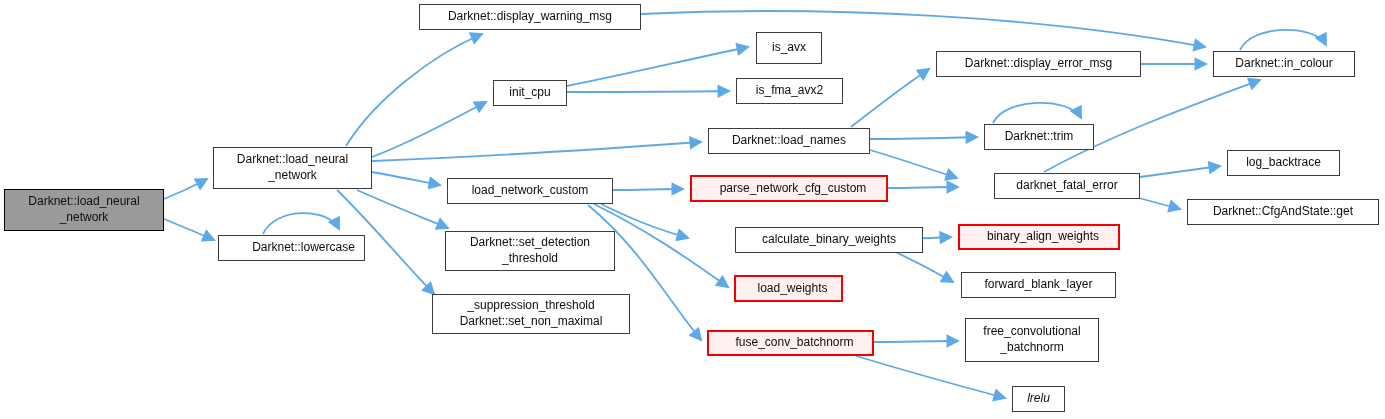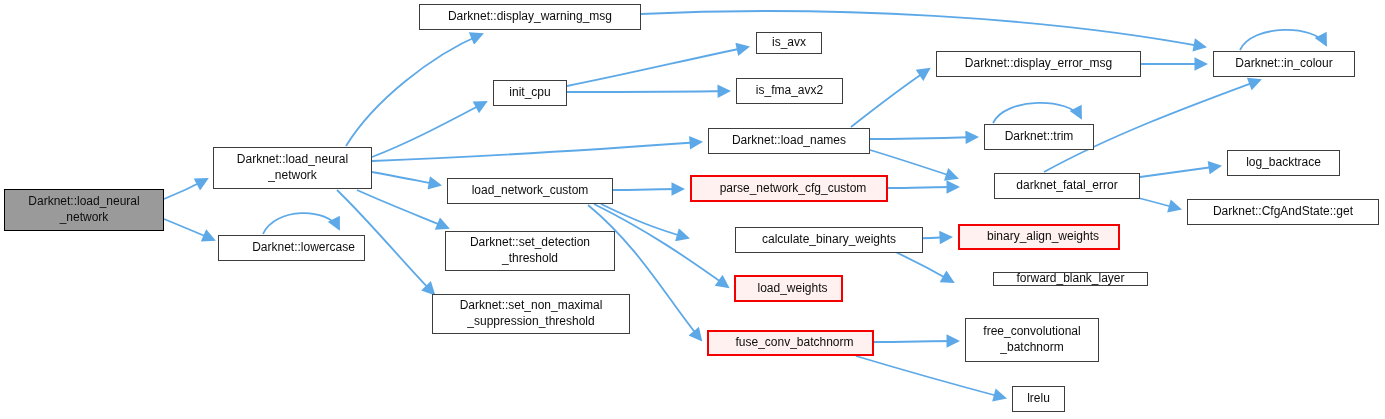--- a/index.html
+++ b/index.html
@@ -84,43 +84,43 @@
         <span>Darknet::load_neural</span>
         <span>_network</span>
       </div>
       <div class="node" style="left: 213px; top: 147px; width: 159px; height: 42px;">
         <span>Darknet::load_neural</span>
         <span>_network</span>
       </div>
       <div class="node" style="left: 218px; top: 235px; width: 147px; height: 26px; padding-left: 24px;">Darknet::lowercase</div>
       <div class="node" style="left: 419px; top: 4px; width: 222px; height: 26px;">Darknet::display_warning_msg</div>
       <div class="node" style="left: 493px; top: 80px; width: 74px; height: 26px;">init_cpu</div>
-      <div class="node" style="left: 756px; top: 32px; width: 66px; height: 22px;">is_avx</div>
+      <div class="node" style="left: 756px; top: 32px; width: 66px; height: 32px;">is_avx</div>
       <div class="node" style="left: 736px; top: 78px; width: 107px; height: 26px;">is_fma_avx2</div>
       <div class="node" style="left: 708px; top: 128px; width: 162px; height: 26px;">Darknet::load_names</div>
       <div class="node" style="left: 936px; top: 51px; width: 205px; height: 26px;">Darknet::display_error_msg</div>
       <div class="node" style="left: 1213px; top: 51px; width: 142px; height: 26px;">Darknet::in_colour</div>
       <div class="node" style="left: 984px; top: 124px; width: 110px; height: 26px;">Darknet::trim</div>
       <div class="node" style="left: 994px; top: 173px; width: 146px; height: 26px;">darknet_fatal_error</div>
       <div class="node" style="left: 1227px; top: 150px; width: 113px; height: 26px;">log_backtrace</div>
       <div class="node" style="left: 1187px; top: 199px; width: 192px; height: 26px;">Darknet::CfgAndState::get</div>
       <div class="node" style="left: 447px; top: 178px; width: 166px; height: 26px;">load_network_custom</div>
       <div class="node special" style="left: 690px; top: 175px; width: 198px; height: 27px;">parse_network_cfg_custom</div>
       <div class="node" style="left: 445px; top: 231px; width: 170px; height: 40px;">
         <span>Darknet::set_detection</span>
         <span>_threshold</span>
       </div>
       <div class="node" style="left: 432px; top: 294px; width: 198px; height: 40px;">
+        <span>_suppression_threshold</span>
         <span>Darknet::set_non_maximal</span>
-        <span>_suppression_threshold</span>
       </div>
       <div class="node" style="left: 695px; top: 227px; width: 188px; height: 26px; margin-left: 40px;">calculate_binary_weights</div>
       <div class="node special" style="left: 734px; top: 275px; width: 109px; height: 27px;">load_weights</div>
       <div class="node special" style="left: 958px; top: 224px; width: 162px; height: 26px;">binary_align_weights</div>
-      <div class="node" style="left: 961px; top: 272px; width: 155px; height: 14px; margin-left: 32px;">forward_blank_layer</div>
+      <div class="node" style="left: 961px; top: 272px; width: 155px; height: 26px;">forward_blank_layer</div>
       <div class="node special" style="left: 707px; top: 330px; width: 167px; height: 26px;">fuse_conv_batchnorm</div>
       <div class="node" style="left: 965px; top: 318px; width: 134px; height: 44px;">
         <span>free_convolutional</span>
         <span>_batchnorm</span>
       </div>
-      <div class="node" style="left: 1012px; top: 386px; width: 53px; height: 26px;">lrelu</div>
+      <div class="node" style="left: 1012px; top: 386px; width: 53px; height: 26px; font-style: italic;">lrelu</div>
     </div>
 </div>
 
 </body></html>

